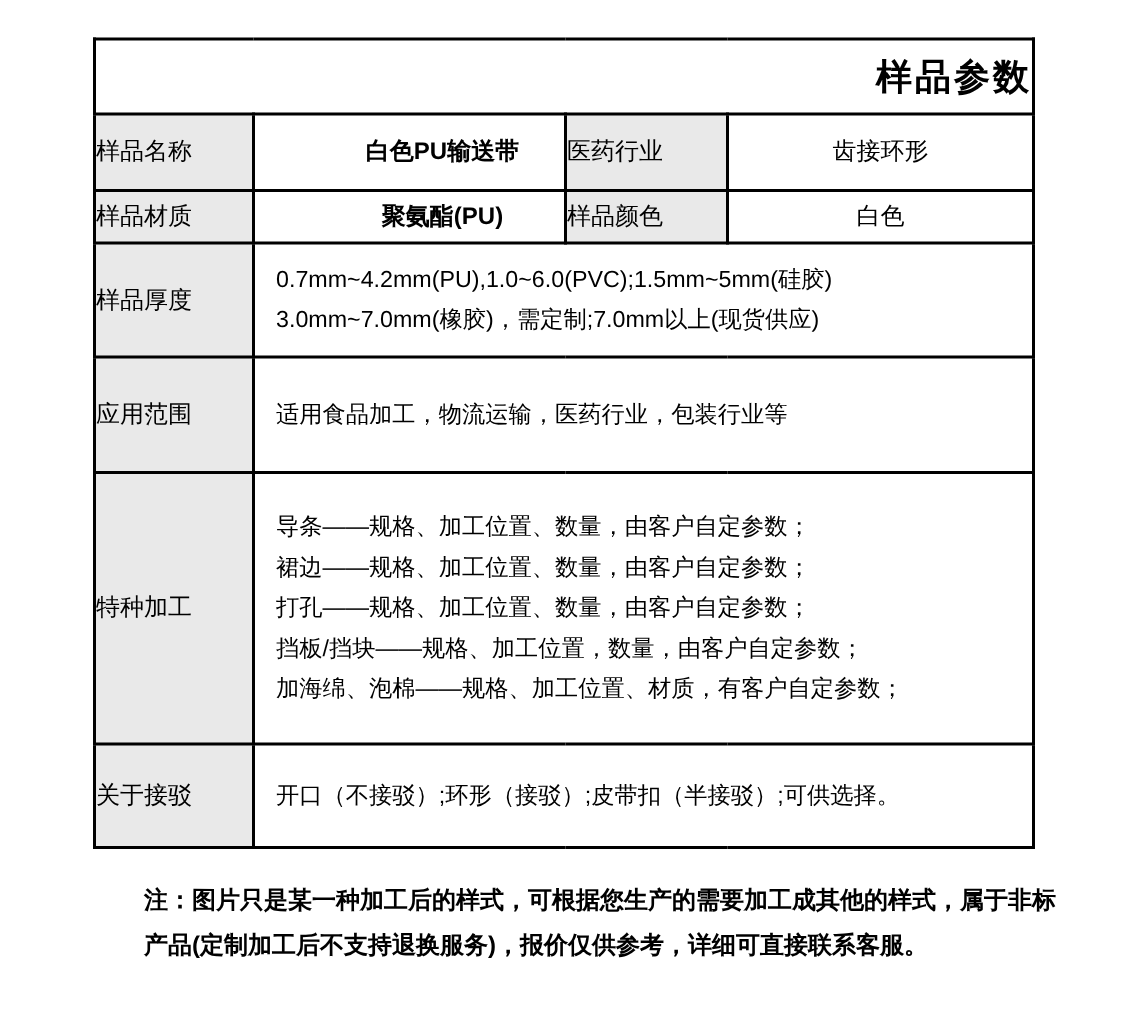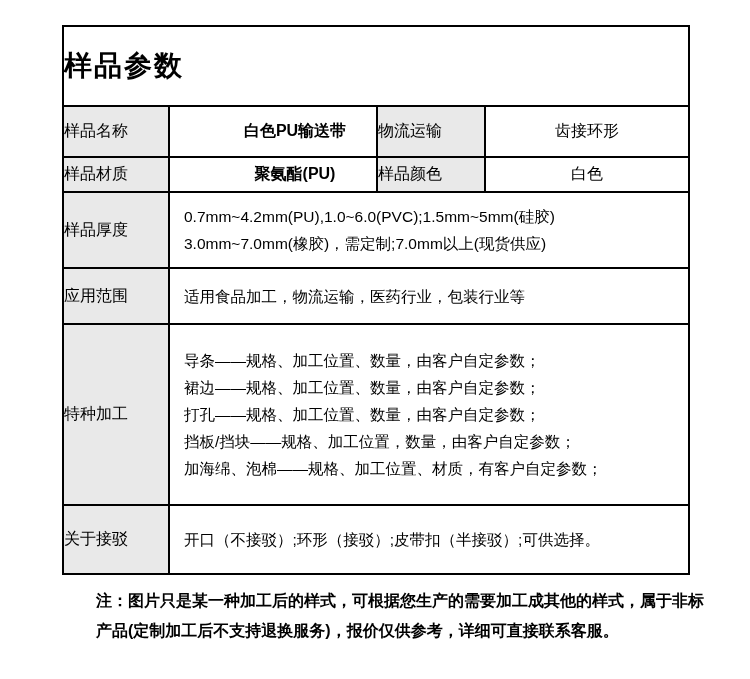--- a/index.html
+++ b/index.html
@@ -22,23 +22,23 @@
     top: 25px;
     width: 626px;
     border-collapse: collapse;
     table-layout: fixed;
   }
   table.spec td, table.spec th {
     border: 2px solid #000000;
     vertical-align: middle;
   }
   .title-cell {
-    height: 80px;
-    text-align: left;
-    font-size: 28px;
+    height: 50px;
+    text-align: right;
+    font-size: 24px;
     font-weight: 700;
     letter-spacing: 2px;
   }
   .label-cell {
     background: #e9e9e9;
     text-align: left;
     font-size: 16px;
     font-weight: 400;
   }
   .value-center {
@@ -48,21 +48,21 @@
   .value-bold { font-weight: 700; padding-left: 44px; }
   .value-left {
     text-align: left;
     font-size: 15.5px;
     padding: 10px 12px 10px 14px;
     line-height: 27px;
   }
   .r1 { height: 51px; }
   .r2 { height: 35px; }
   .r3 { height: 70px; padding-left: 29px; }
-  .r4 { height: 56px; }
+  .r4 { height: 77px; }
   .r5 { height: 181px; }
   .r6 { height: 69px; }
   .footer-note {
     position: absolute;
     left: 62px;
     top: 586px;
     width: 630px;
     font-size: 16px;
     font-weight: 700;
     line-height: 30px;
@@ -84,21 +84,21 @@
       <col style="width:204px">
     </colgroup>
     <tbody>
       <tr>
         <td class="title-cell" colspan="4">样品参数</td>
       </tr>
 
       <tr class="r1">
         <td class="label-cell">样品名称</td>
         <td class="value-center value-bold">白色PU输送带</td>
-        <td class="label-cell">物流运输</td>
+        <td class="label-cell">医药行业</td>
         <td class="value-center">齿接环形</td>
       </tr>
 
       <tr class="r2">
         <td class="label-cell">样品材质</td>
         <td class="value-center value-bold">聚氨酯(PU)</td>
         <td class="label-cell">样品颜色</td>
         <td class="value-center">白色</td>
       </tr>
 

